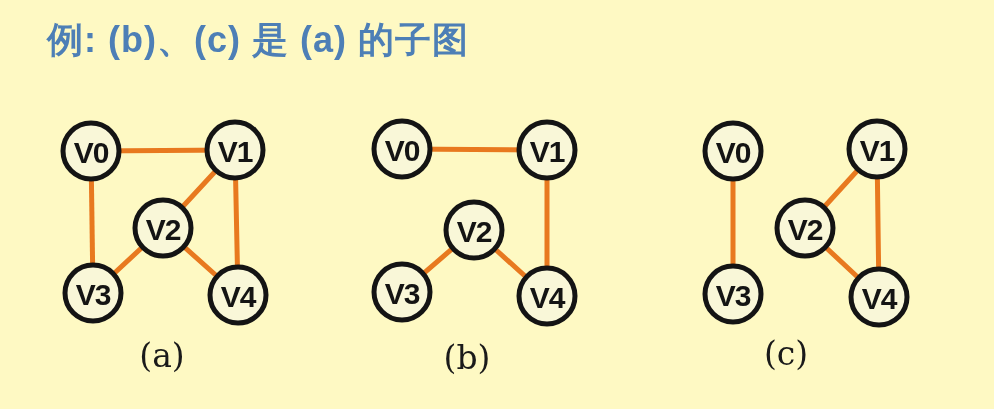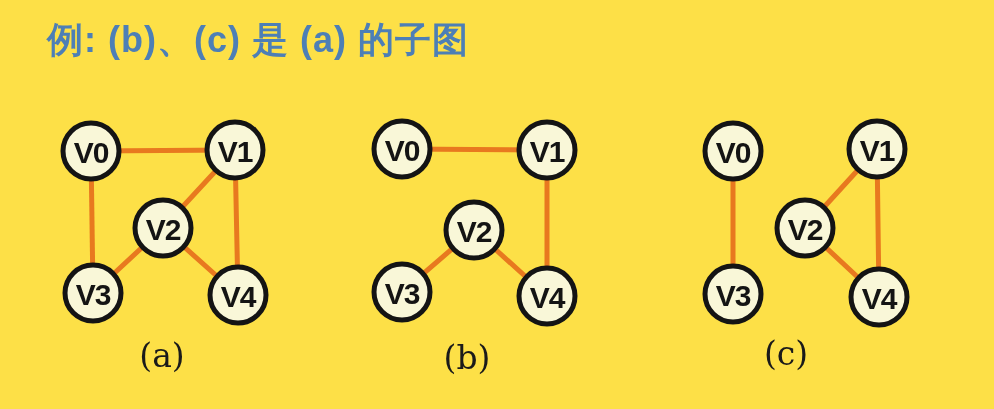--- a/index.html
+++ b/index.html
@@ -51,21 +51,21 @@
     letter-spacing: -1px;
   }
   .graph-caption {
     font-family: "DejaVu Serif", "Liberation Serif", serif;
     font-size: 33px;
   }
 </style>
 </head>
 <body style="background: rgb(241, 241, 240);">
 
-<div class="stage" style="background: #fde047;">
+<div class="stage" style="background: #fef9c3;">
   <div class="slide-title" style="color: rgb(77, 127, 182);">例: (b)、(c) 是 (a) 的子图</div>
 
   <svg class="graphs-canvas" id="graphs-canvas" viewBox="0 0 994 409" xmlns="http://www.w3.org/2000/svg">
       <g>
         <line x1="91" y1="151" x2="235" y2="150" stroke="#e8791f" stroke-width="5" class="graph-edge"></line>
         <line x1="91" y1="151" x2="93" y2="293" stroke="#e8791f" stroke-width="5" class="graph-edge"></line>
         <line x1="235" y1="150" x2="163" y2="228" stroke="#e8791f" stroke-width="5" class="graph-edge"></line>
         <line x1="235" y1="150" x2="238" y2="295" stroke="#e8791f" stroke-width="5" class="graph-edge"></line>
         <line x1="163" y1="228" x2="93" y2="293" stroke="#e8791f" stroke-width="5" class="graph-edge"></line>
         <line x1="163" y1="228" x2="238" y2="295" stroke="#e8791f" stroke-width="5" class="graph-edge"></line>

